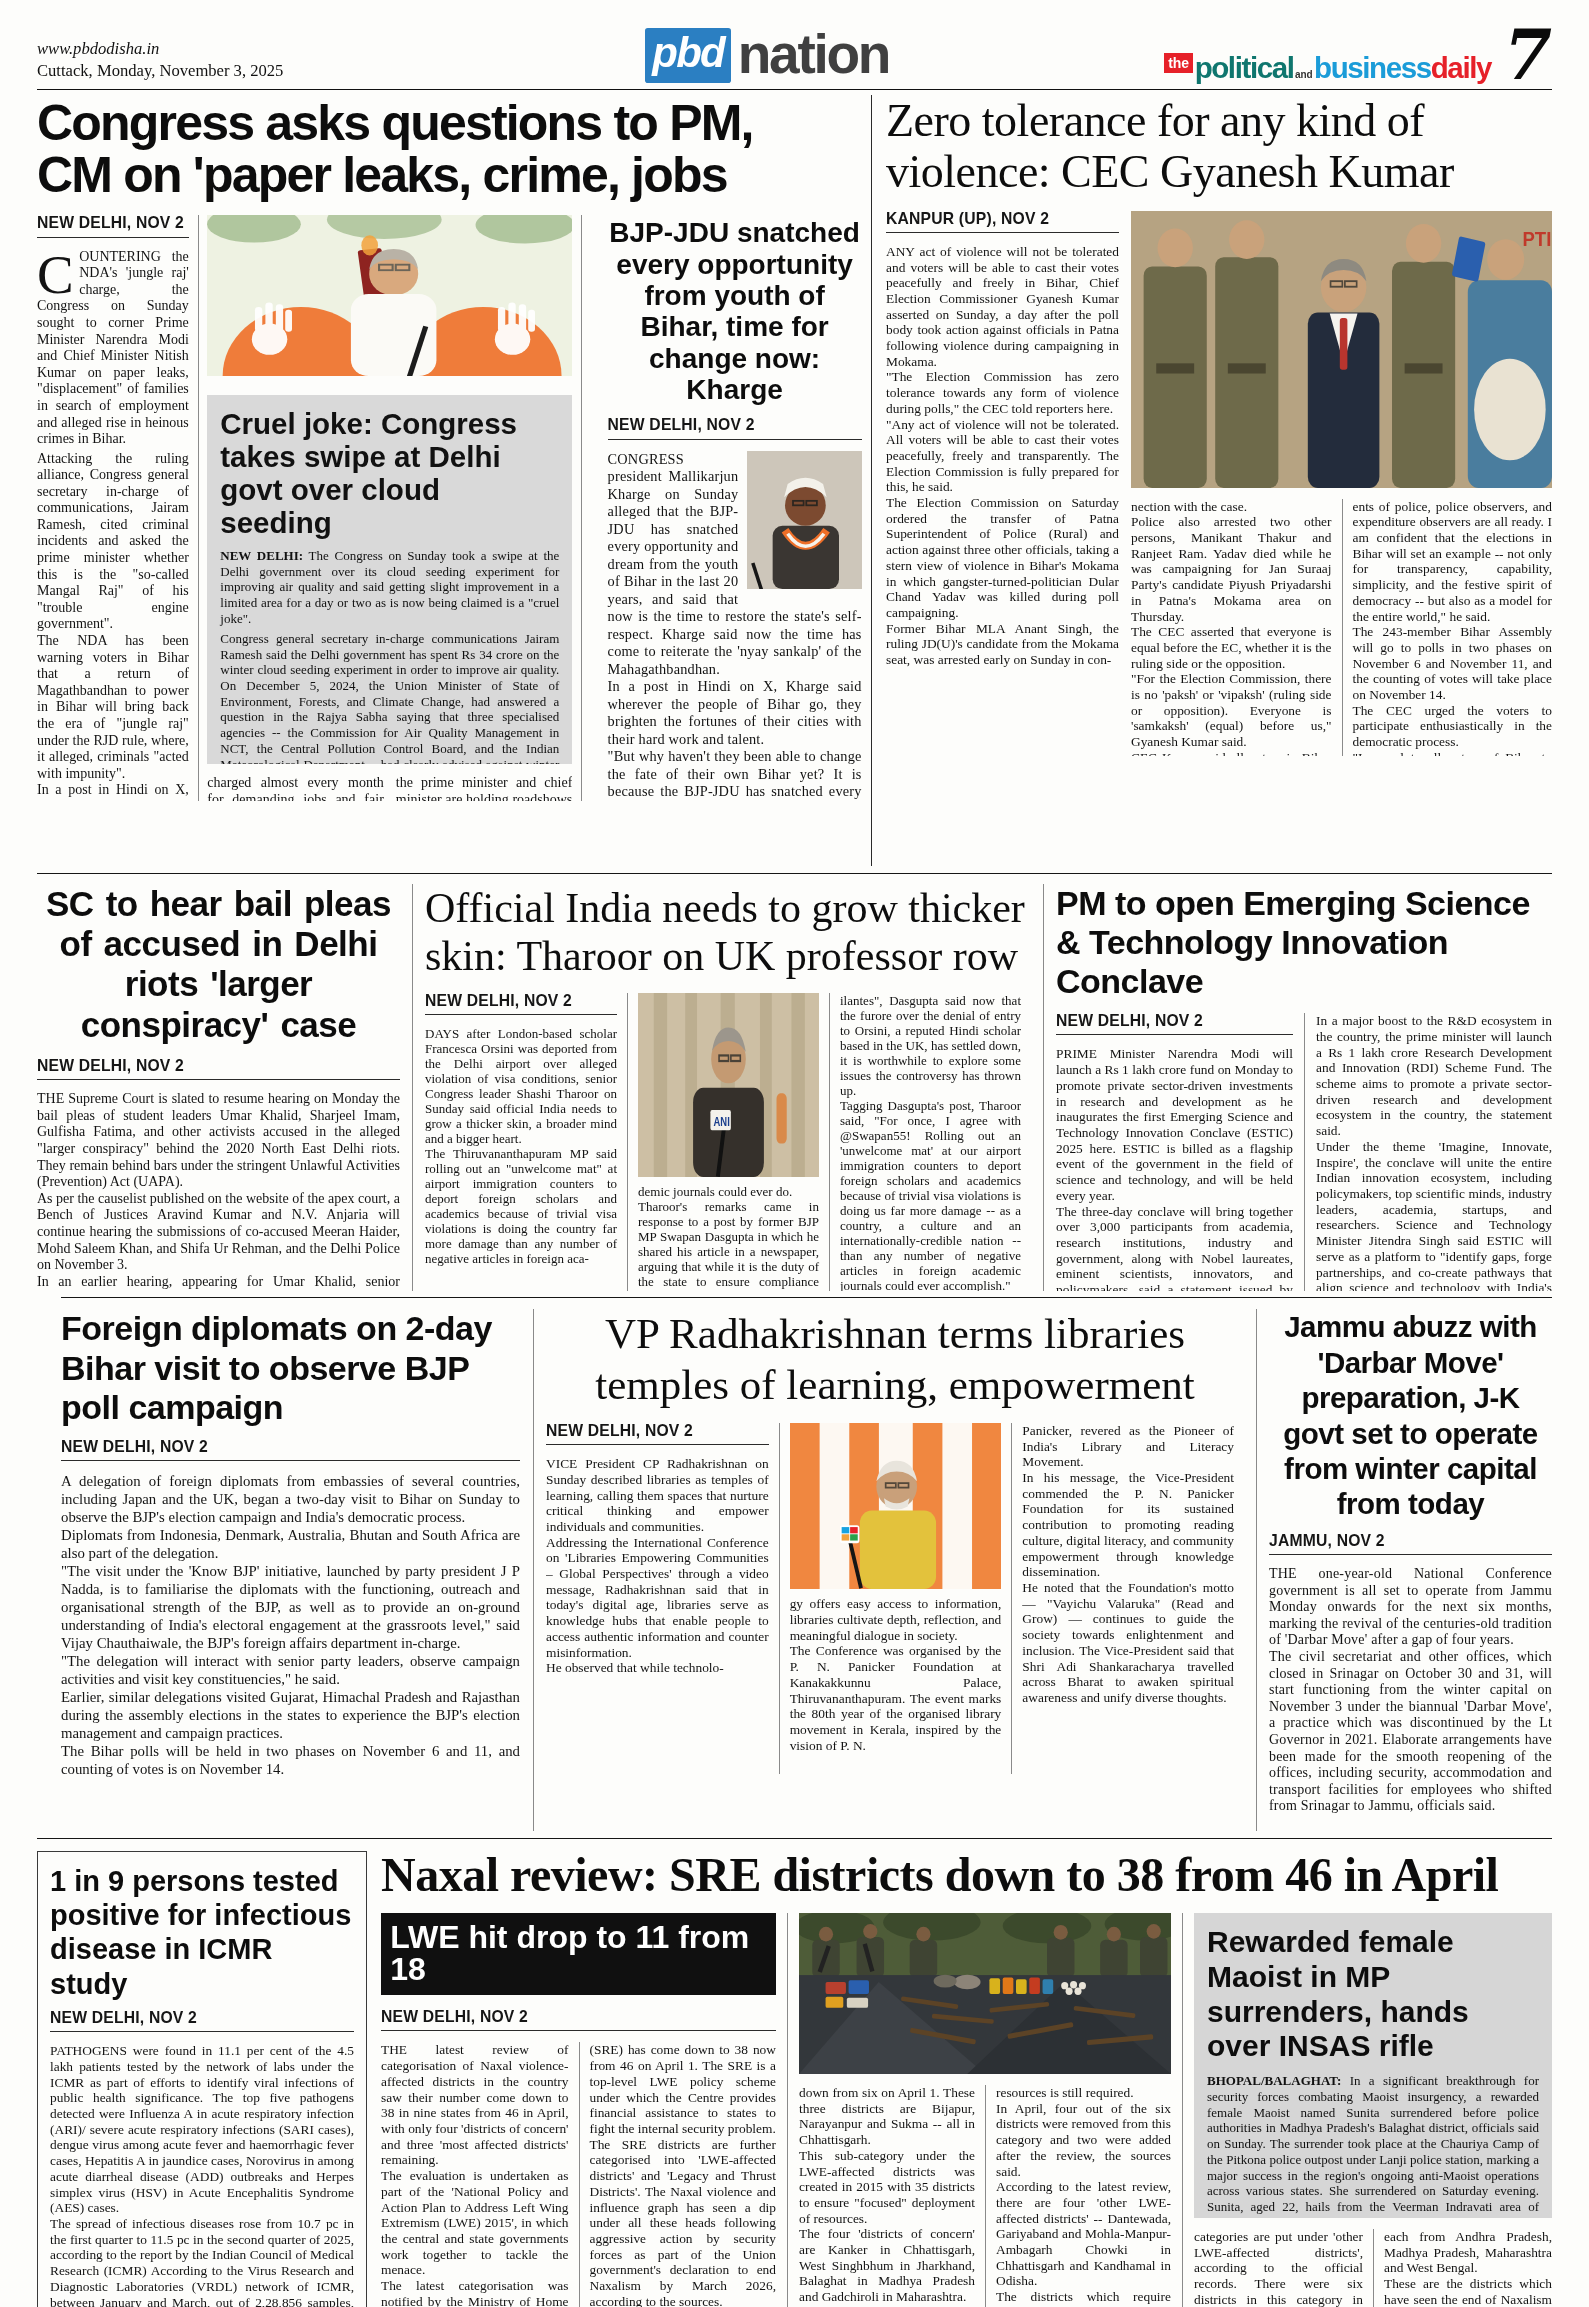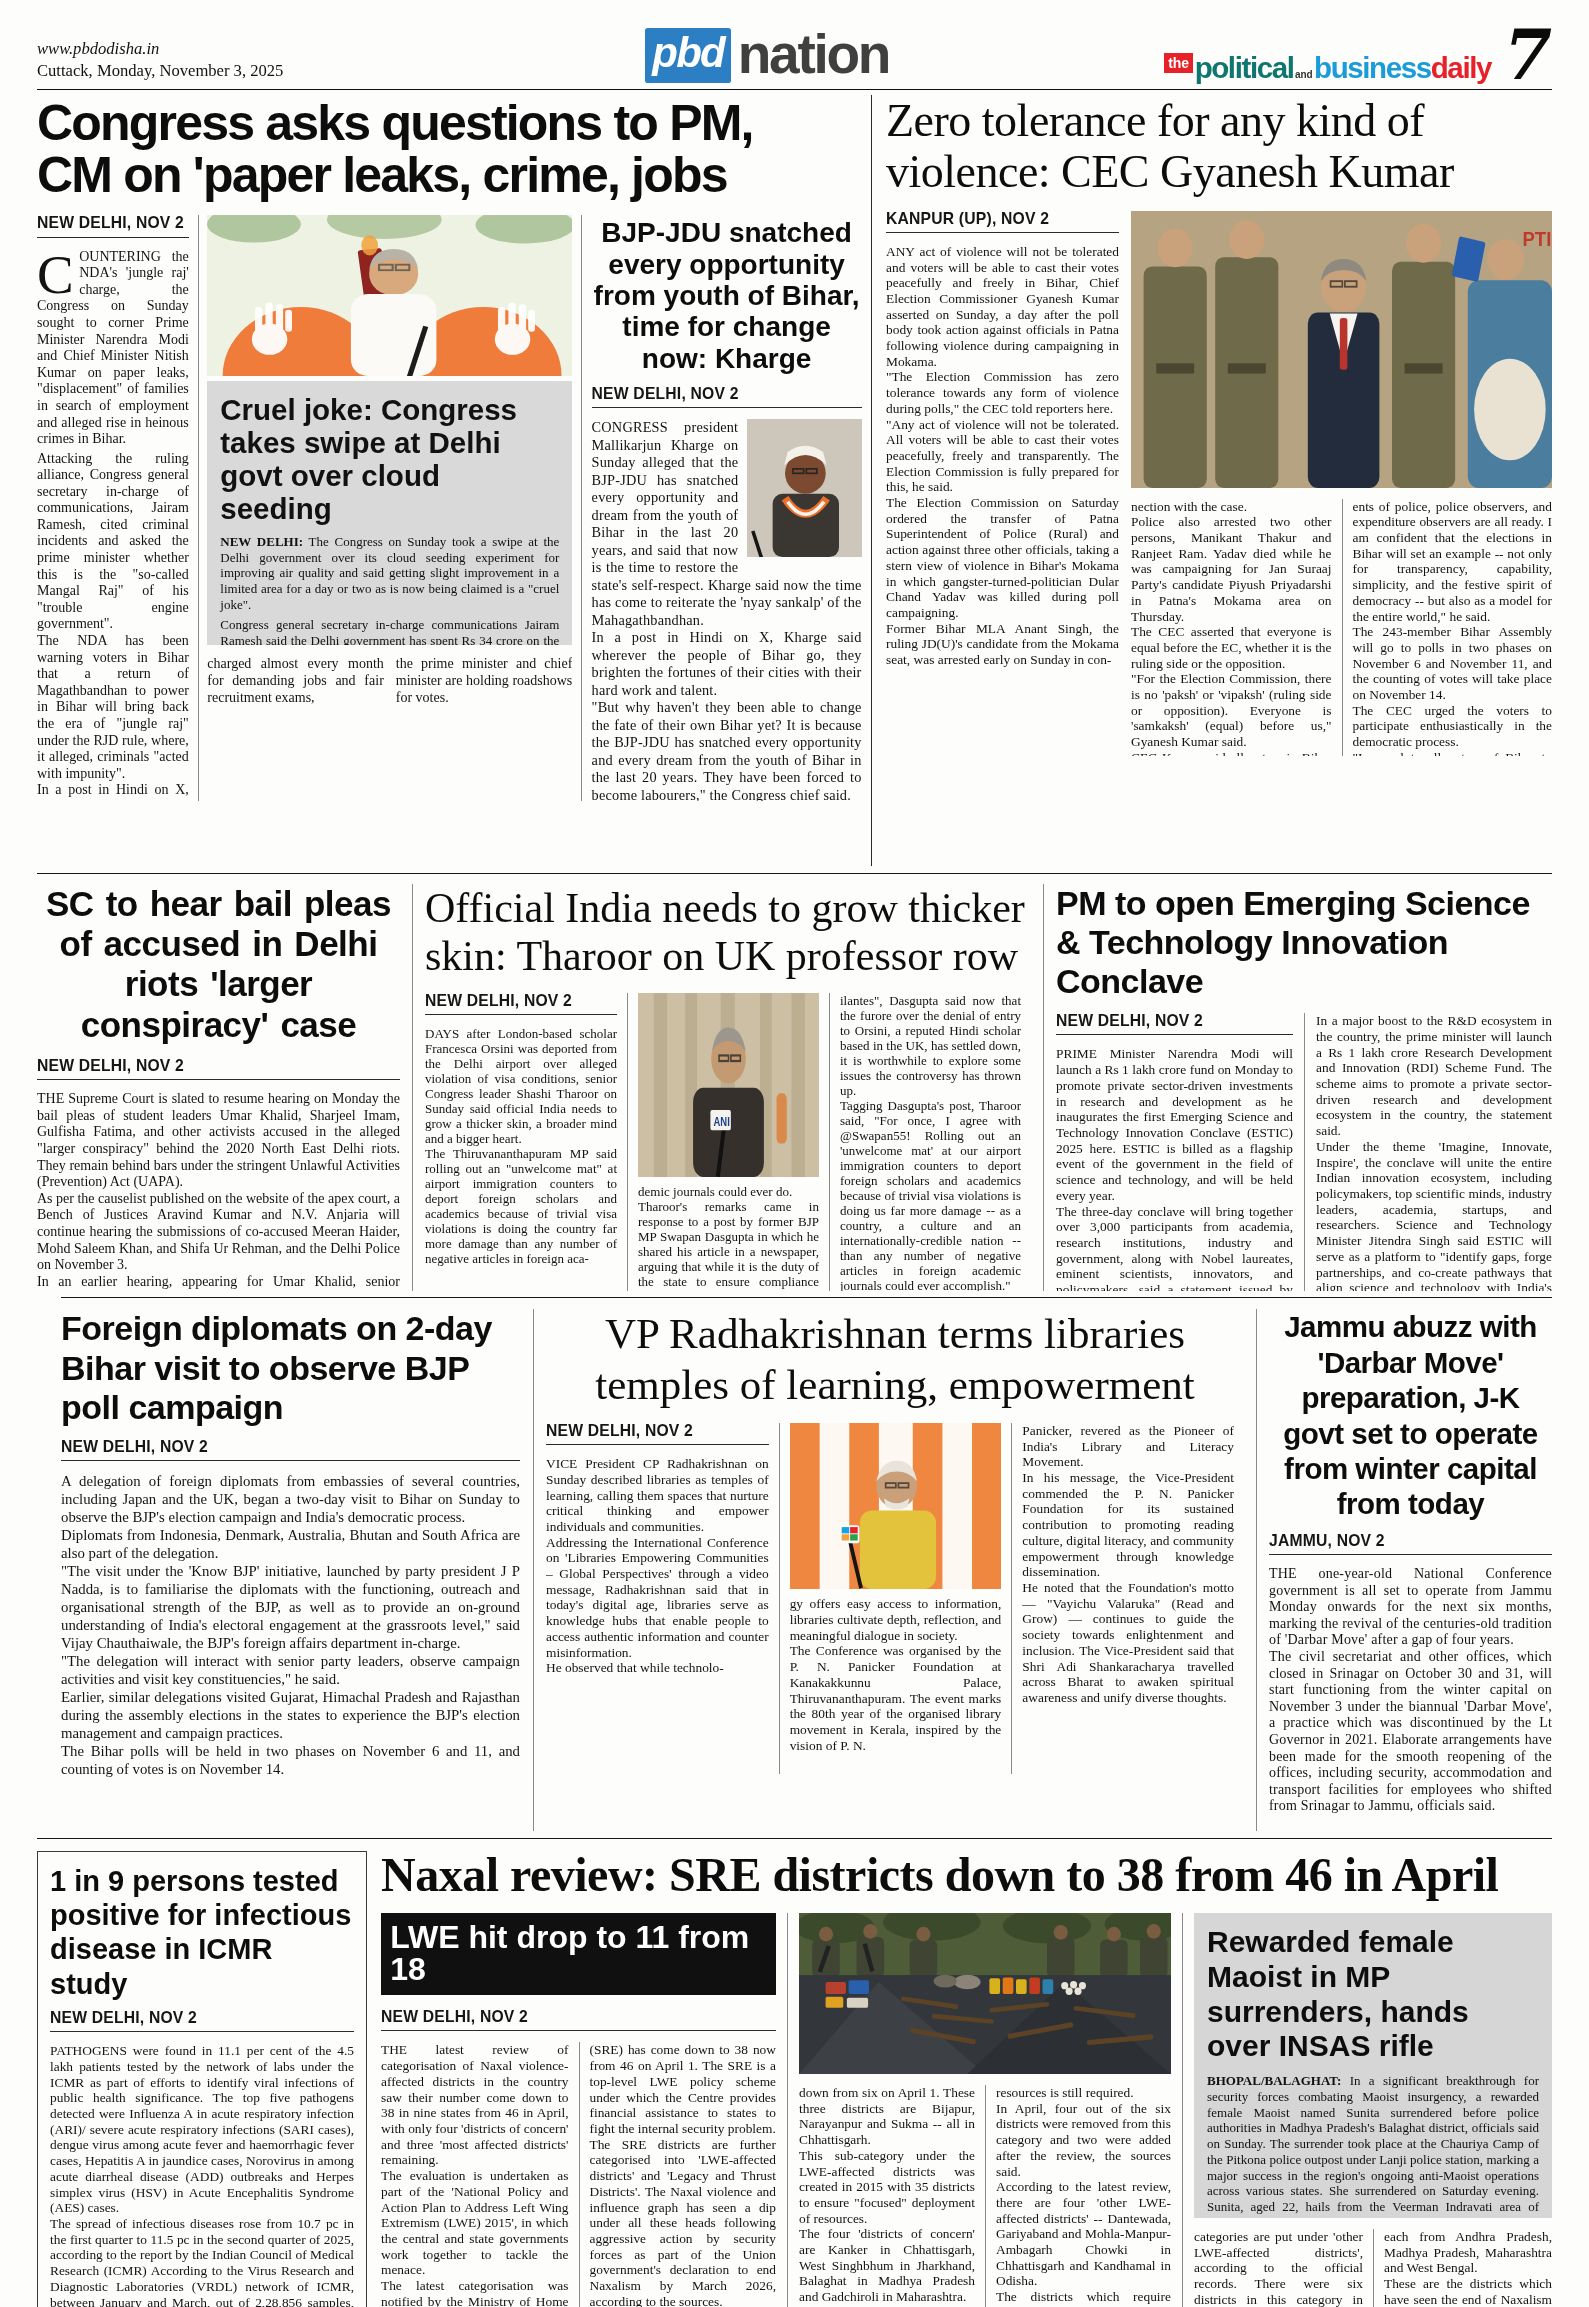--- a/index.html
+++ b/index.html
@@ -37,22 +37,22 @@
   .split2>div{padding:0 10px 0 0;}
   .split2>div+div{border-left:0.5px solid #8a8a8a;padding:0 0 0 10px;}
   .band{border-top:1.4px solid #161616;}
 
   
   .band1{display:grid;grid-template-columns:834px 1fr;height:771px;overflow:hidden;margin-top:4.6px;}
   .a1 h1{font-size:50px;line-height:1.04;letter-spacing:-1.8px;width:747px;margin:2.8px 0 14px;}
   .a1-grid{display:grid;grid-template-columns:162px 365px 281px;column-gap:8.3px;height:586px;overflow:hidden;}
   .a1-colL{border-right:0.5px solid #8a8a8a;padding-right:9.2px;overflow:hidden;}
   .a1-mid{overflow:hidden;}
-  .a1-kharge{border-left:0.5px solid #8a8a8a;padding-left:10px;overflow:hidden;}
-  .cj-box{background:#d9d9d9;padding:12px 13px;margin-top:5px;height:264px;overflow:hidden;}
+  .a1-kharge{border-left:0.5px solid #8a8a8a;padding-left:26px;overflow:hidden;}
+  .cj-box{background:#d9d9d9;padding:12px 13px;margin-top:19px;height:369px;overflow:hidden;}
   .cj-box h2{font-size:29.5px;line-height:1.12;font-weight:bold;margin:0 0 8.3px;font-family:"Liberation Sans",sans-serif;}
   .cj-p{font:13px/15.7px "Liberation Serif",serif;text-align:justify;margin:0 0 4.6px;}
   .a1-cont{display:grid;grid-template-columns:1fr 1fr;gap:12px;margin-top:11px;height:83px;overflow:hidden;}
   .kh-h2{font:bold 28px/1.12 "Liberation Sans",sans-serif;text-align:center;margin:1.8px 0 12px;color:#0d0d0d;}
   .kh-photo{float:right;width:115px;height:138px;margin:0 0 6.5px 8.3px;}
   .kh-body{font:14.3px/17.5px "Liberation Serif",serif;text-align:justify;white-space:pre-line;letter-spacing:0.2px;}
 
   .cec{border-left:0.9px solid #2a2a2a;padding-left:14px;overflow:hidden;}
   .cec h1{font-size:46px;line-height:1.12;font-weight:500;letter-spacing:-0.5px;margin:0 0 13px;}
   .cec-grid{display:grid;grid-template-columns:233px 1fr;column-gap:12px;height:558px;overflow:hidden;}

